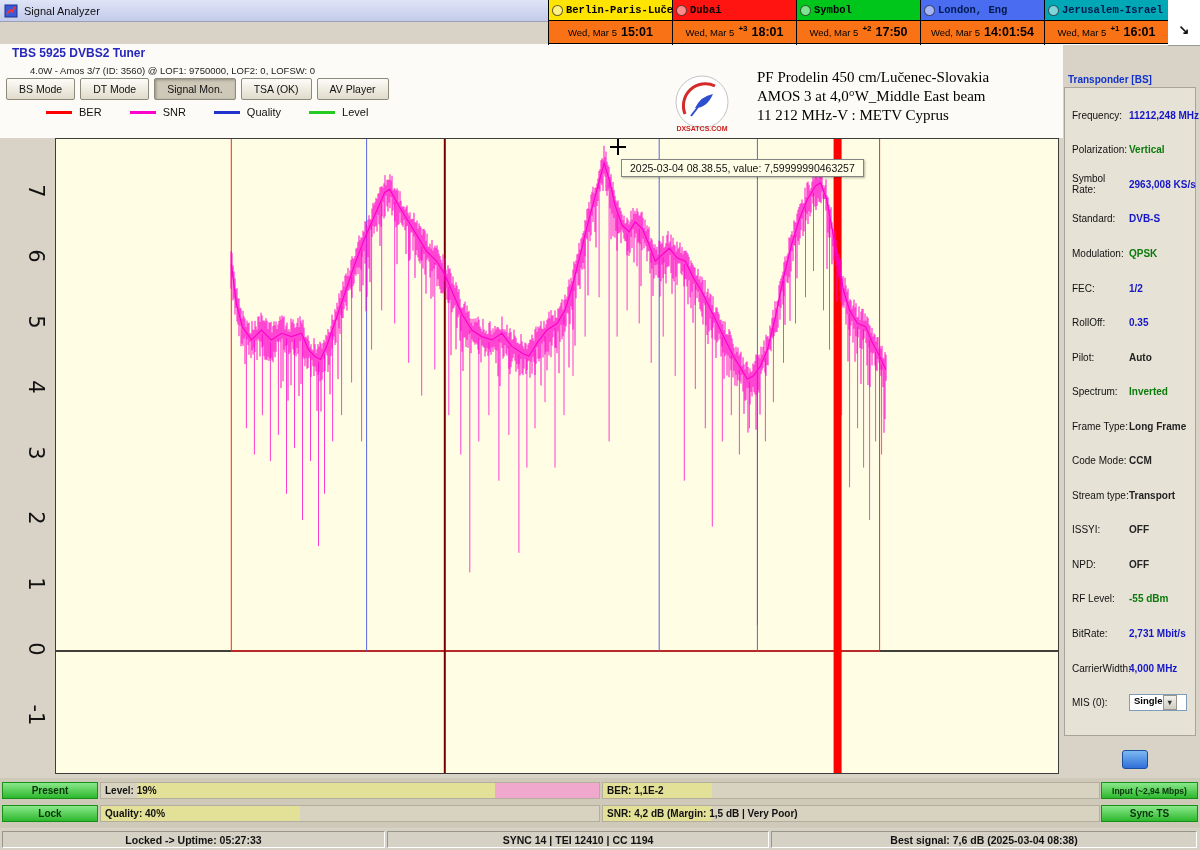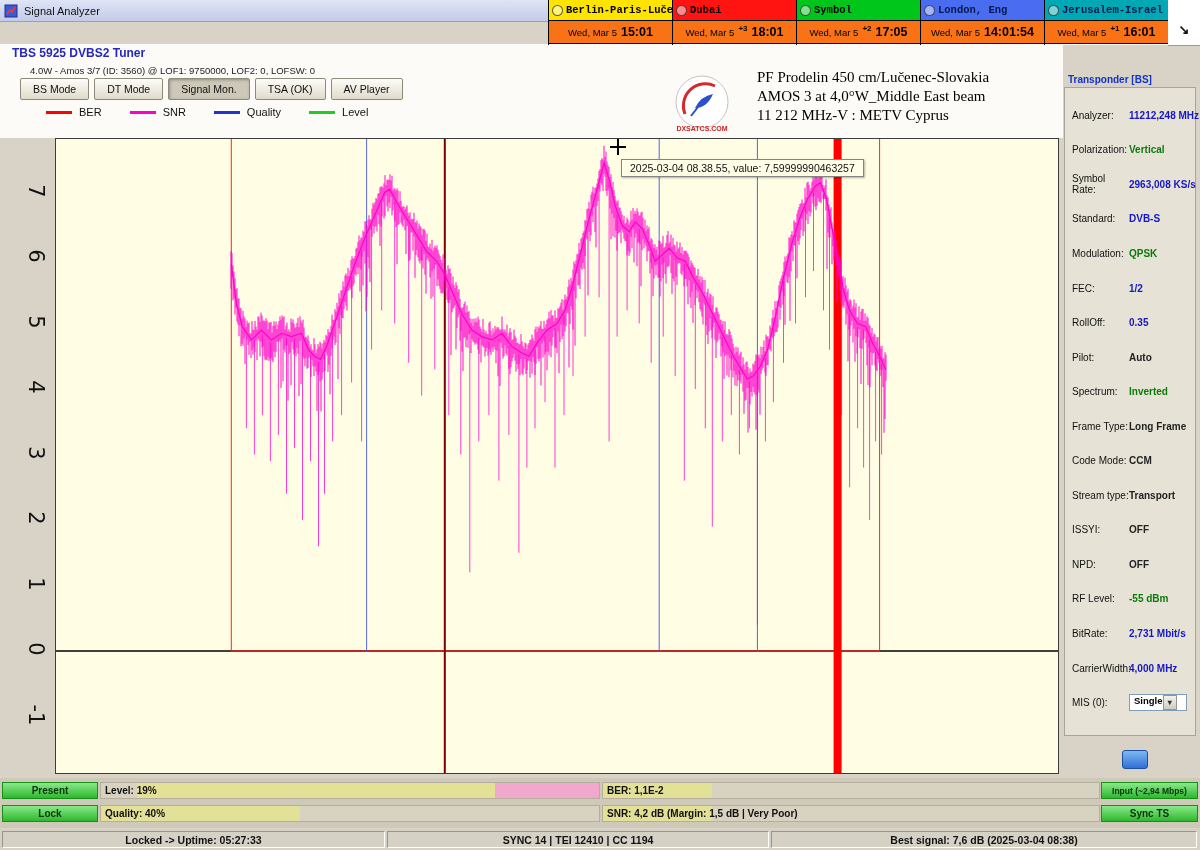--- a/index.html
+++ b/index.html
@@ -25,21 +25,21 @@
   .clock-time{font-size:12.5px; font-weight:bold;}
   .clock-offset{font-size:8px; font-weight:bold; transform:translateY(-4px); display:inline-block;}
   #corner{position:absolute; left:1168px; top:0; width:32px; height:45px; background:#fff; border-bottom:1px solid #999; z-index:3; text-align:center;}
   #corner .arrow{display:block; margin-top:22px; font-size:13px; font-weight:bold; color:#111; cursor:pointer;}
 
   
   #tuner-title{position:absolute; left:12px; top:46px; font-size:12px; font-weight:bold; color:#2727bd; z-index:2;}
   #tuner-sub{position:absolute; left:30px; top:65px; font-size:9.5px; color:#222; z-index:2;}
 
   
-  #tabs{position:absolute; left:20px; top:78px; display:flex; gap:5px; z-index:2;}
+  #tabs{position:absolute; left:6px; top:78px; display:flex; gap:5px; z-index:2;}
   .tab{height:20px; padding:0 12px; font-size:10.5px; color:#111;
     background:linear-gradient(#fdfcf8,#e0dbcb); border:1px solid #8e8a7a; border-radius:2px;
     display:flex; align-items:center; cursor:pointer;}
   .tab.active{background:#cdc8b8; box-shadow:inset 1px 1px 3px rgba(0,0,0,.3);}
 
   
   #legend{position:absolute; left:46px; top:106px; display:flex; gap:28px; align-items:center; z-index:2;}
   .legend-item{display:flex; align-items:center; gap:7px; font-size:11px; color:#111;}
   .legend-line{width:26px; height:3px;}
 
@@ -130,21 +130,21 @@
         </div>
       </div>
       <div class="clock">
         <div class="clock-head" style="background: rgb(0, 198, 28); color: rgb(0, 0, 0);">
           <span class="clock-icon"></span>
           <span>Symbol</span>
         </div>
         <div class="clock-body">
           <span class="clock-date">Wed, Mar 5</span>
           <span class="clock-offset">+2</span>
-          <span class="clock-time">17:05</span>
+          <span class="clock-time">17:50</span>
         </div>
       </div>
       <div class="clock">
         <div class="clock-head" style="background: rgb(74, 108, 240); color: rgb(0, 25, 77);">
           <span class="clock-icon"></span>
           <span>London, Eng</span>
         </div>
         <div class="clock-body">
           <span class="clock-date">Wed, Mar 5</span>
           <span class="clock-time">14:01:54</span>
@@ -308,21 +308,21 @@
         <polyline points="175.3,125.5 180.4,164.9 186.4,187.8 195.4,200.9 205.4,191.0 215.4,200.9 225.5,194.3 235.5,197.6 245.5,194.3 252.5,210.7 258.5,217.3 264.5,220.5 270.5,207.4 278.6,184.5 288.6,155.0 298.6,125.5 308.6,99.4 318.6,76.4 328.7,53.5 333.7,50.2 340.7,63.3 350.7,79.7 360.7,96.1 370.7,112.5 380.8,122.3 388.8,135.4 395.8,151.8 405.8,174.7 415.8,191.0 425.8,197.6 435.9,200.9 445.9,194.3 455.9,207.4 465.9,214.0 472.9,217.3 481.0,204.1 491.0,191.0 501.0,184.5 509.0,171.4 516.0,148.5 525.0,112.5 533.1,79.7 541.1,50.2 548.1,24.0 554.1,43.7 559.1,66.6 566.1,86.3 573.1,92.8 579.2,83.0 586.2,89.5 593.2,105.9 599.2,122.3 606.2,115.7 613.2,109.2 621.2,119.0 629.3,122.3 637.3,138.6 645.3,151.8 653.3,168.1 661.3,184.5 669.3,200.9 677.4,217.3 685.4,230.4 691.4,240.2 697.4,236.9 704.4,227.1 711.4,210.7 719.4,178.0 727.5,138.6 735.5,105.9 743.5,79.7 751.5,60.0 759.5,47.0 764.5,43.7 770.5,60.0 775.5,86.3 781.6,119.0 787.6,151.8 793.6,171.4 801.6,184.5 809.6,187.8 816.6,204.1 823.6,217.3 829.7,230.4" stroke="#ff00cc" stroke-width="1.2" fill="none"></polyline>
       </svg>
   </div>
 
   <div id="crosshair"></div>
   <div id="tooltip">2025-03-04 08.38.55, value: 7,59999990463257</div>
 
   <div id="tp-title">Transponder [BS]</div>
   <div id="tp-box">
       <div class="tp-row">
-        <span class="tp-label">Analyzer:</span>
+        <span class="tp-label">Frequency:</span>
         <span class="tp-value" style="color: rgb(21, 21, 200);">11212,248 MHz</span>
       </div>
       <div class="tp-row">
         <span class="tp-label">Polarization:</span>
         <span class="tp-value" style="color: rgb(11, 122, 11);">Vertical</span>
       </div>
       <div class="tp-row">
         <span class="tp-label">Symbol Rate:</span>
         <span class="tp-value" style="color: rgb(21, 21, 200);">2963,008 KS/s</span>
       </div>

